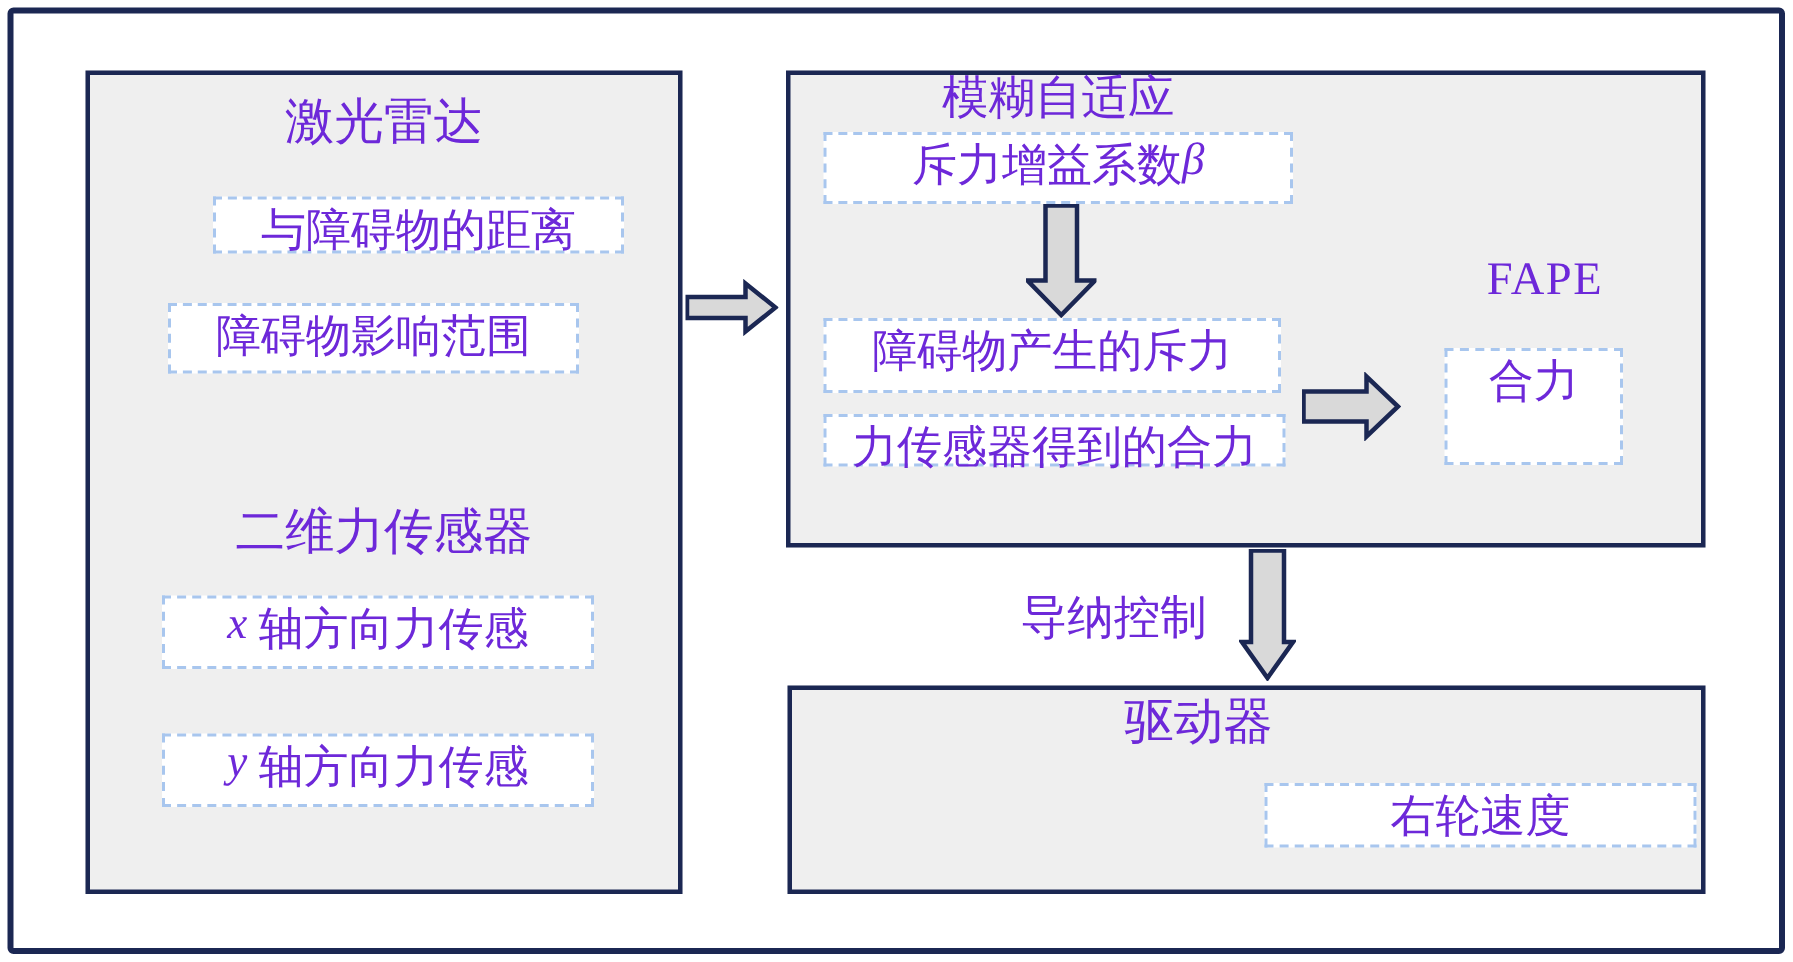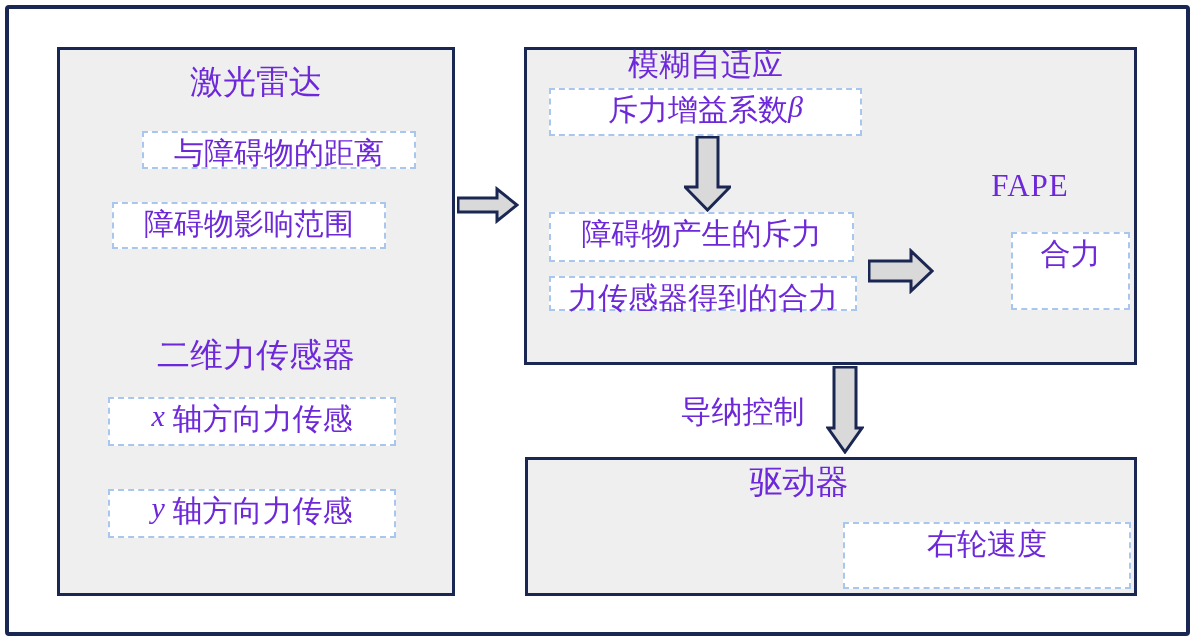--- a/index.html
+++ b/index.html
@@ -80,32 +80,32 @@
   </div>
 
   <div class="dashed-box" style="left:549px;top:276px;width:308px;height:35px;">
     <span>力传感器得到的合力</span>
   </div>
 
   <svg class="arrow" style="left:868px;top:248px;" width="66" height="46" viewBox="0 0 66 46">
     <polygon points="1,13 43,13 43,3 64,23 43,43 43,33 1,33"></polygon>
   </svg>
 
-  <div class="dashed-box" style="left:963px;top:232px;width:119px;height:78px;margin-left:48px;">
+  <div class="dashed-box" style="left:963px;top:232px;width:119px;height:78px;">
     <span>合力</span>
   </div>
 
   <div class="title small-title" style="left:655px;top:395px;width:175px;">导纳控制</div>
 
   <svg class="arrow" style="left:826px;top:366px;" width="38" height="88" viewBox="0 0 38 88">
     <polygon points="8,1 30,1 30,62 36,62 19,86 2,62 8,62"></polygon>
   </svg>
 
   <div class="panel" style="left:525px;top:457px;width:612px;height:139px;"></div>
 
   <div class="title" style="left:525px;top:464px;width:548px;">驱动器</div>
 
 
-  <div class="dashed-box" style="left:843px;top:522px;width:288px;height:67px;">
+  <div class="dashed-box" style="left:843px;top:522px;width:288px;height:43px;">
     <span>右轮速度</span>
   </div>
 
 </div>
 
 </body></html>

